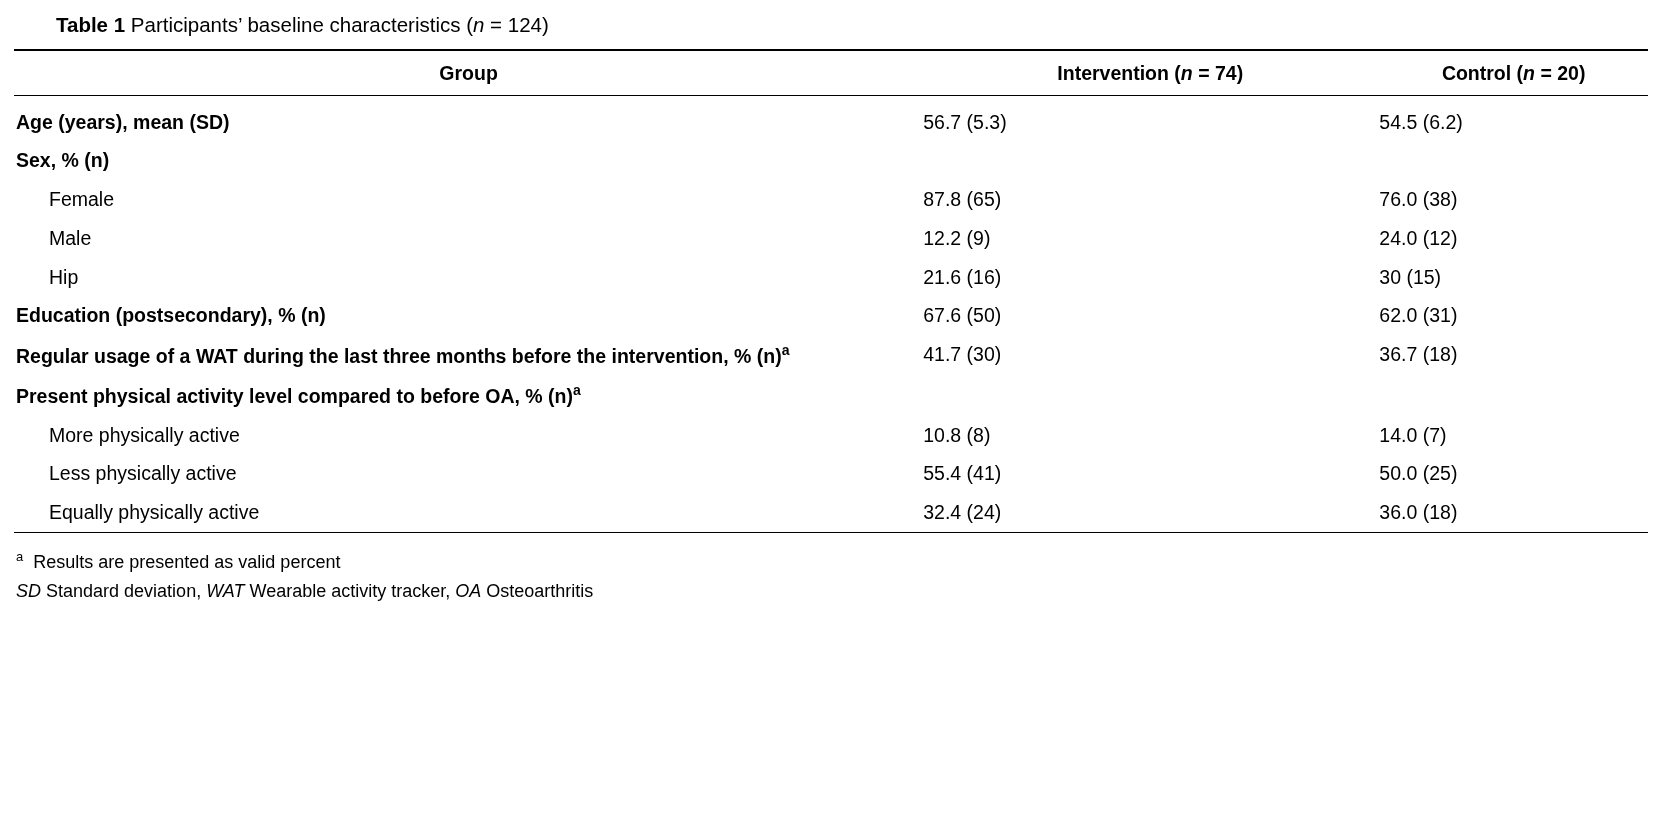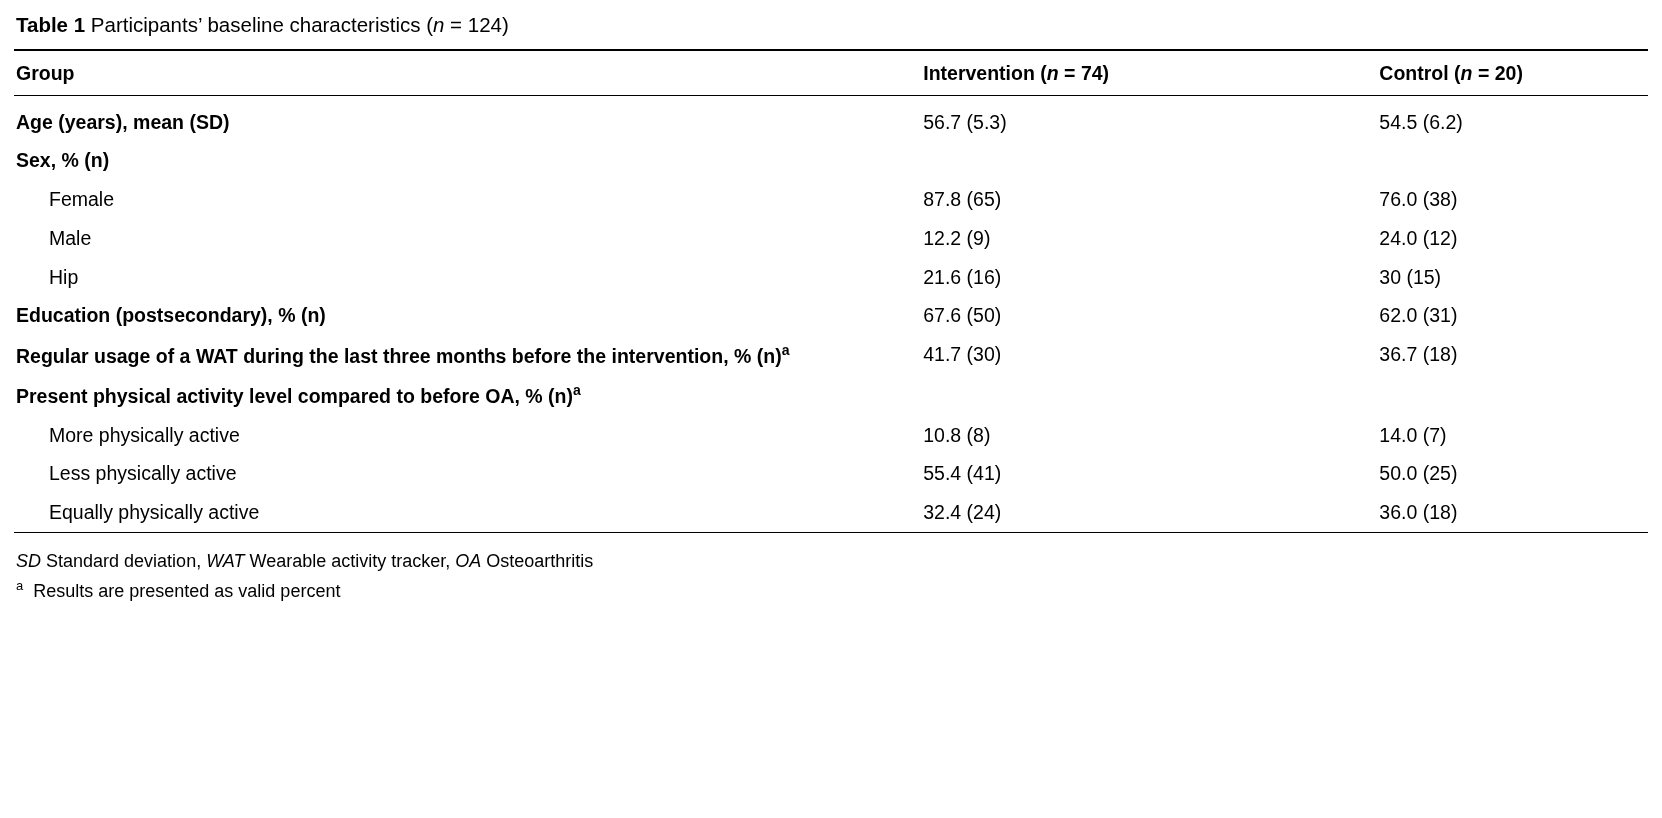--- a/index.html
+++ b/index.html
@@ -22,41 +22,42 @@
     position: relative;
   }
   .caption {
     font-size: 20.5px;
     line-height: 1.3;
     padding: 4px 0 10px 2px;
     white-space: nowrap;
   }
   .caption .label {
     font-weight: bold;
+    margin-left: 40px;
   }
   .caption .cap-text {
     font-weight: normal;
   }
   em.it {
     font-style: italic;
   }
   table.tbl {
     width: 100%;
     border-collapse: collapse;
     table-layout: fixed;
   }
   table.tbl col.c1 { width: 905px; }
   table.tbl col.c2 { width: 455px; }
   table.tbl col.c3 { width: 270px; }
 
   .rule-top {
     border-top: 2.5px solid #000;
   }
   thead th {
-    text-align: left;
+    text-align: center;
     font-size: 19.5px;
     font-weight: bold;
     padding: 11px 0 10px 2px;
     border-bottom: 1.6px solid #000;
     vertical-align: bottom;
     white-space: nowrap;
   }
   tbody td {
     font-size: 19.5px;
     padding: 7px 0 7px 2px;
@@ -183,20 +184,20 @@
           <td class="lbl indent"><span>Equally physically active</span></td>
           <td class="val">32.4 (24)</td>
           <td class="val">36.0 (18)</td>
         </tr>
       </tbody>
   </table>
 
   <div class="tbl-bottom"></div>
 
   <div class="footnotes">
-    <div class="fn" id="fn-abbrev"><em class="abbr">SD</em> <span>Standard deviation, </span><em class="abbr">WAT</em> <span>Wearable activity tracker, </span><em class="abbr">OA</em> <span>Osteoarthritis</span></div>
     <div class="fn">
       <sup>a</sup>&nbsp;
       <span>Results are presented as valid percent</span>
     </div>
+    <div class="fn" id="fn-abbrev"><em class="abbr">SD</em> <span>Standard deviation, </span><em class="abbr">WAT</em> <span>Wearable activity tracker, </span><em class="abbr">OA</em> <span>Osteoarthritis</span></div>
   </div>
 
 </div>
 
 </body></html>

